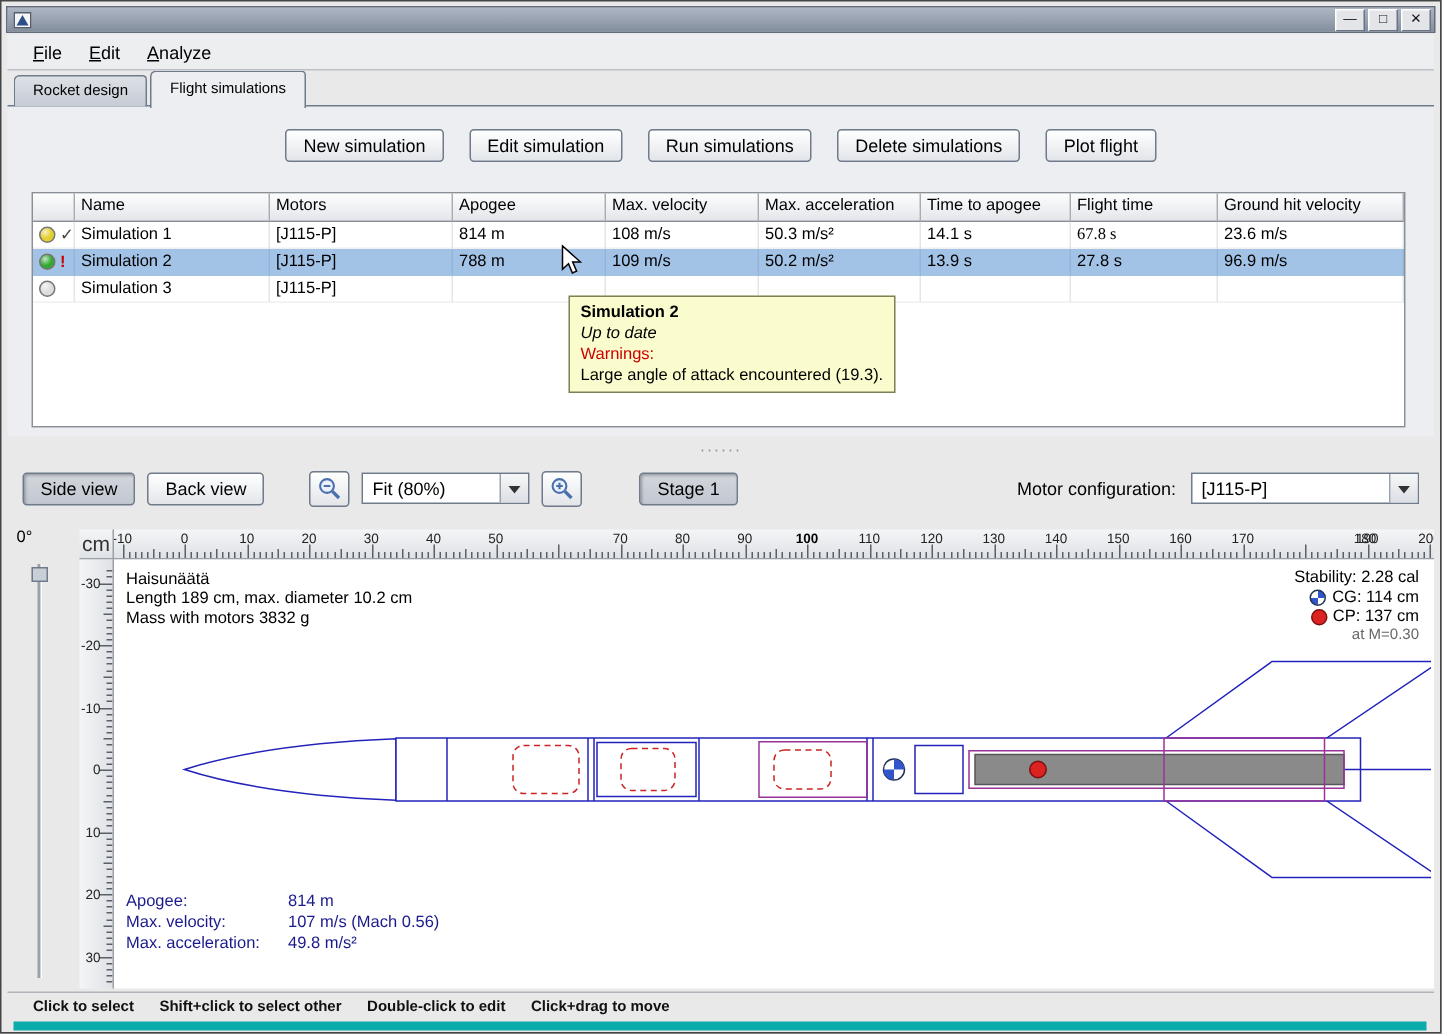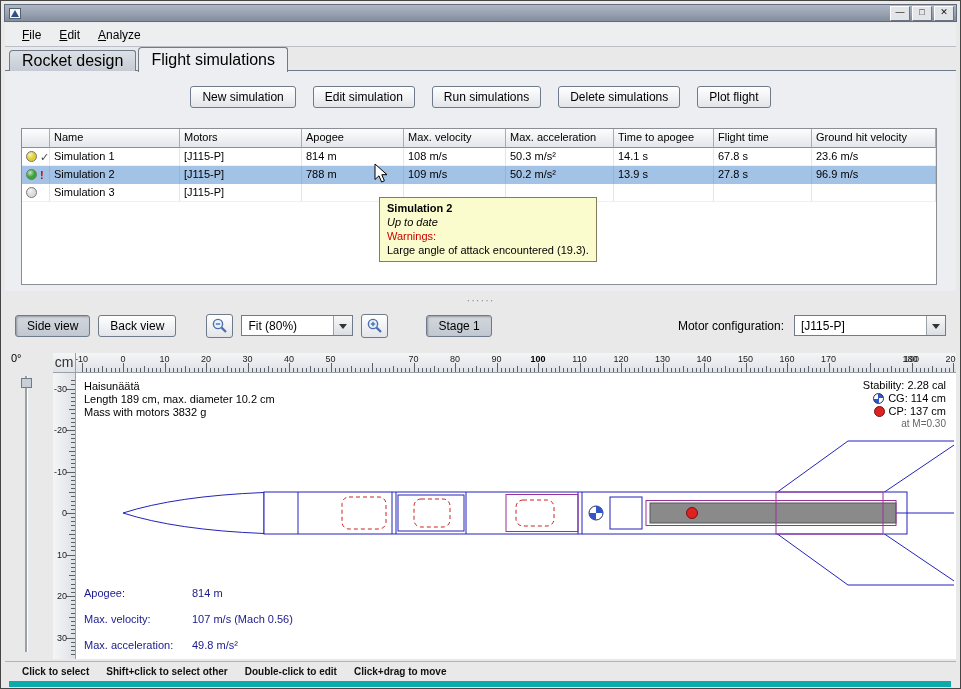--- a/index.html
+++ b/index.html
@@ -17,21 +17,21 @@
   .title-controls{margin-left:auto;display:flex;gap:2px;padding-right:2px;z-index:2;}
   .tc-btn{width:18px;height:13px;background:#e3e5e8;border:1px solid;border-color:#ffffff #6b7586 #6b7586 #ffffff;
     font-size:9px;line-height:11px;text-align:center;color:#111;cursor:default;}
   
   .menubar{position:absolute;left:4px;right:4px;top:22px;height:23px;background:#eceef0;
     border-bottom:1px solid #bcc0c6;display:flex;align-items:center;padding-left:8px;}
   .menu-item{display:inline-block;padding:2px 9px;font-size:12px;}
   .menu-item::first-letter{text-decoration:underline;}
   
   .tabstrip{position:absolute;left:8px;top:45px;height:25px;display:flex;align-items:flex-end;z-index:3;}
-  .tab{box-sizing:border-box;padding:0 12px;font-size:16px;height:21px;line-height:20px;
+  .tab{box-sizing:border-box;padding:0 12px;font-size:10px;height:21px;line-height:20px;
     background:linear-gradient(#dde1e7,#c5cbd4);border:1px solid #6f7a8a;border-bottom:none;
     border-radius:4px 3px 0 0;margin-right:2px;margin-top:12px;}
   .tab.active{height:25px;line-height:24px;background:#edeef1;margin-bottom:-1px;}
   
   .upper-panel{position:absolute;left:4px;right:4px;top:69px;height:220px;background:#edeef1;border-top:1px solid #6f7a8a;}
   .sim-toolbar{position:absolute;left:0;right:0;top:15px;display:flex;justify-content:center;gap:17px;}
   .btn{background:linear-gradient(#ffffff,#e2e5e9);border:1px solid #6f7a8a;border-radius:3px;
     padding:3px 11px;font-size:12px;font-family:inherit;color:#000;}
   .btn.toggled{background:linear-gradient(#d2d7dd,#c2c8d1);box-shadow:inset 1px 1px 2px rgba(0,0,0,.28);}
   .sim-table{position:absolute;left:16px;top:57px;width:916px;height:157px;background:#fff;
@@ -109,22 +109,22 @@
   .cg-marker path{fill:var(--cg-blue);}
   .cp-marker{fill:var(--cp-red);stroke:#7a1010;}
   
   .rocket-info{position:absolute;left:8px;top:7px;font-size:11px;line-height:13px;}
   .stability{position:absolute;right:10px;top:6px;font-size:11px;}
   .st-row{display:flex;justify-content:flex-end;align-items:center;gap:4px;margin-bottom:1px;}
   .st-row.mach{color:#666;font-size:10px;}
   .cg-icon{width:9px;height:9px;border-radius:50%;border:1px solid #223355;flex:none;
     background:conic-gradient(var(--cg-blue) 0 90deg,#fff 90deg 180deg,var(--cg-blue) 180deg 270deg,#fff 270deg 360deg);}
   .cp-icon{width:9px;height:9px;border-radius:50%;border:1px solid #7a1010;background:var(--cp-red);flex:none;}
-  .flight-info{position:absolute;left:8px;bottom:8px;display:grid;grid-template-columns:108px auto;
-    row-gap:14px;font-size:11px;color:var(--flight-text);}
+  .flight-info{position:absolute;left:8px;bottom:24px;display:grid;grid-template-columns:108px auto;
+    row-gap:2px;font-size:11px;color:var(--flight-text);}
   
   .statusbar{position:absolute;left:4px;right:4px;bottom:8px;height:19px;border-top:1px solid #b0b4ba;
     display:flex;align-items:center;padding-left:17px;gap:17px;box-sizing:border-box;}
   .hint{font-size:10px;font-weight:bold;color:#111;white-space:nowrap;}
   .desktop-strip{position:absolute;left:8px;right:9px;bottom:1px;height:6px;background:#0cabab;}
 </style>
 </head>
 <body>
 
 <div class="window">
@@ -179,21 +179,21 @@
             <div class="td status" style="width: 28px;">
               <span class="ball yellow"></span>
               <span class="mark check">✓</span>
             </div>
             <div class="td" style="width: 130px;">Simulation 1</div>
             <div class="td" style="width: 122px;">[J115-P]</div>
             <div class="td" style="width: 102px;">814 m</div>
             <div class="td" style="width: 102px;">108 m/s</div>
             <div class="td" style="width: 108px;">50.3 m/s²</div>
             <div class="td" style="width: 100px;">14.1 s</div>
-            <div class="td" style="width: 98px;">67.8 s</div>
+            <div class="td" style="width: 98px; font-family: Liberation Serif, serif;">67.8 s</div>
             <div class="td" style="width: 124px;">23.6 m/s</div>
           </div>
           <div class="tr selected">
             <div class="td status" style="width: 28px;">
               <span class="ball green"></span>
               <span class="mark warning">!</span>
             </div>
             <div class="td" style="width: 130px;">Simulation 2</div>
             <div class="td" style="width: 122px;">[J115-P]</div>
             <div class="td" style="width: 102px;">788 m</div>

